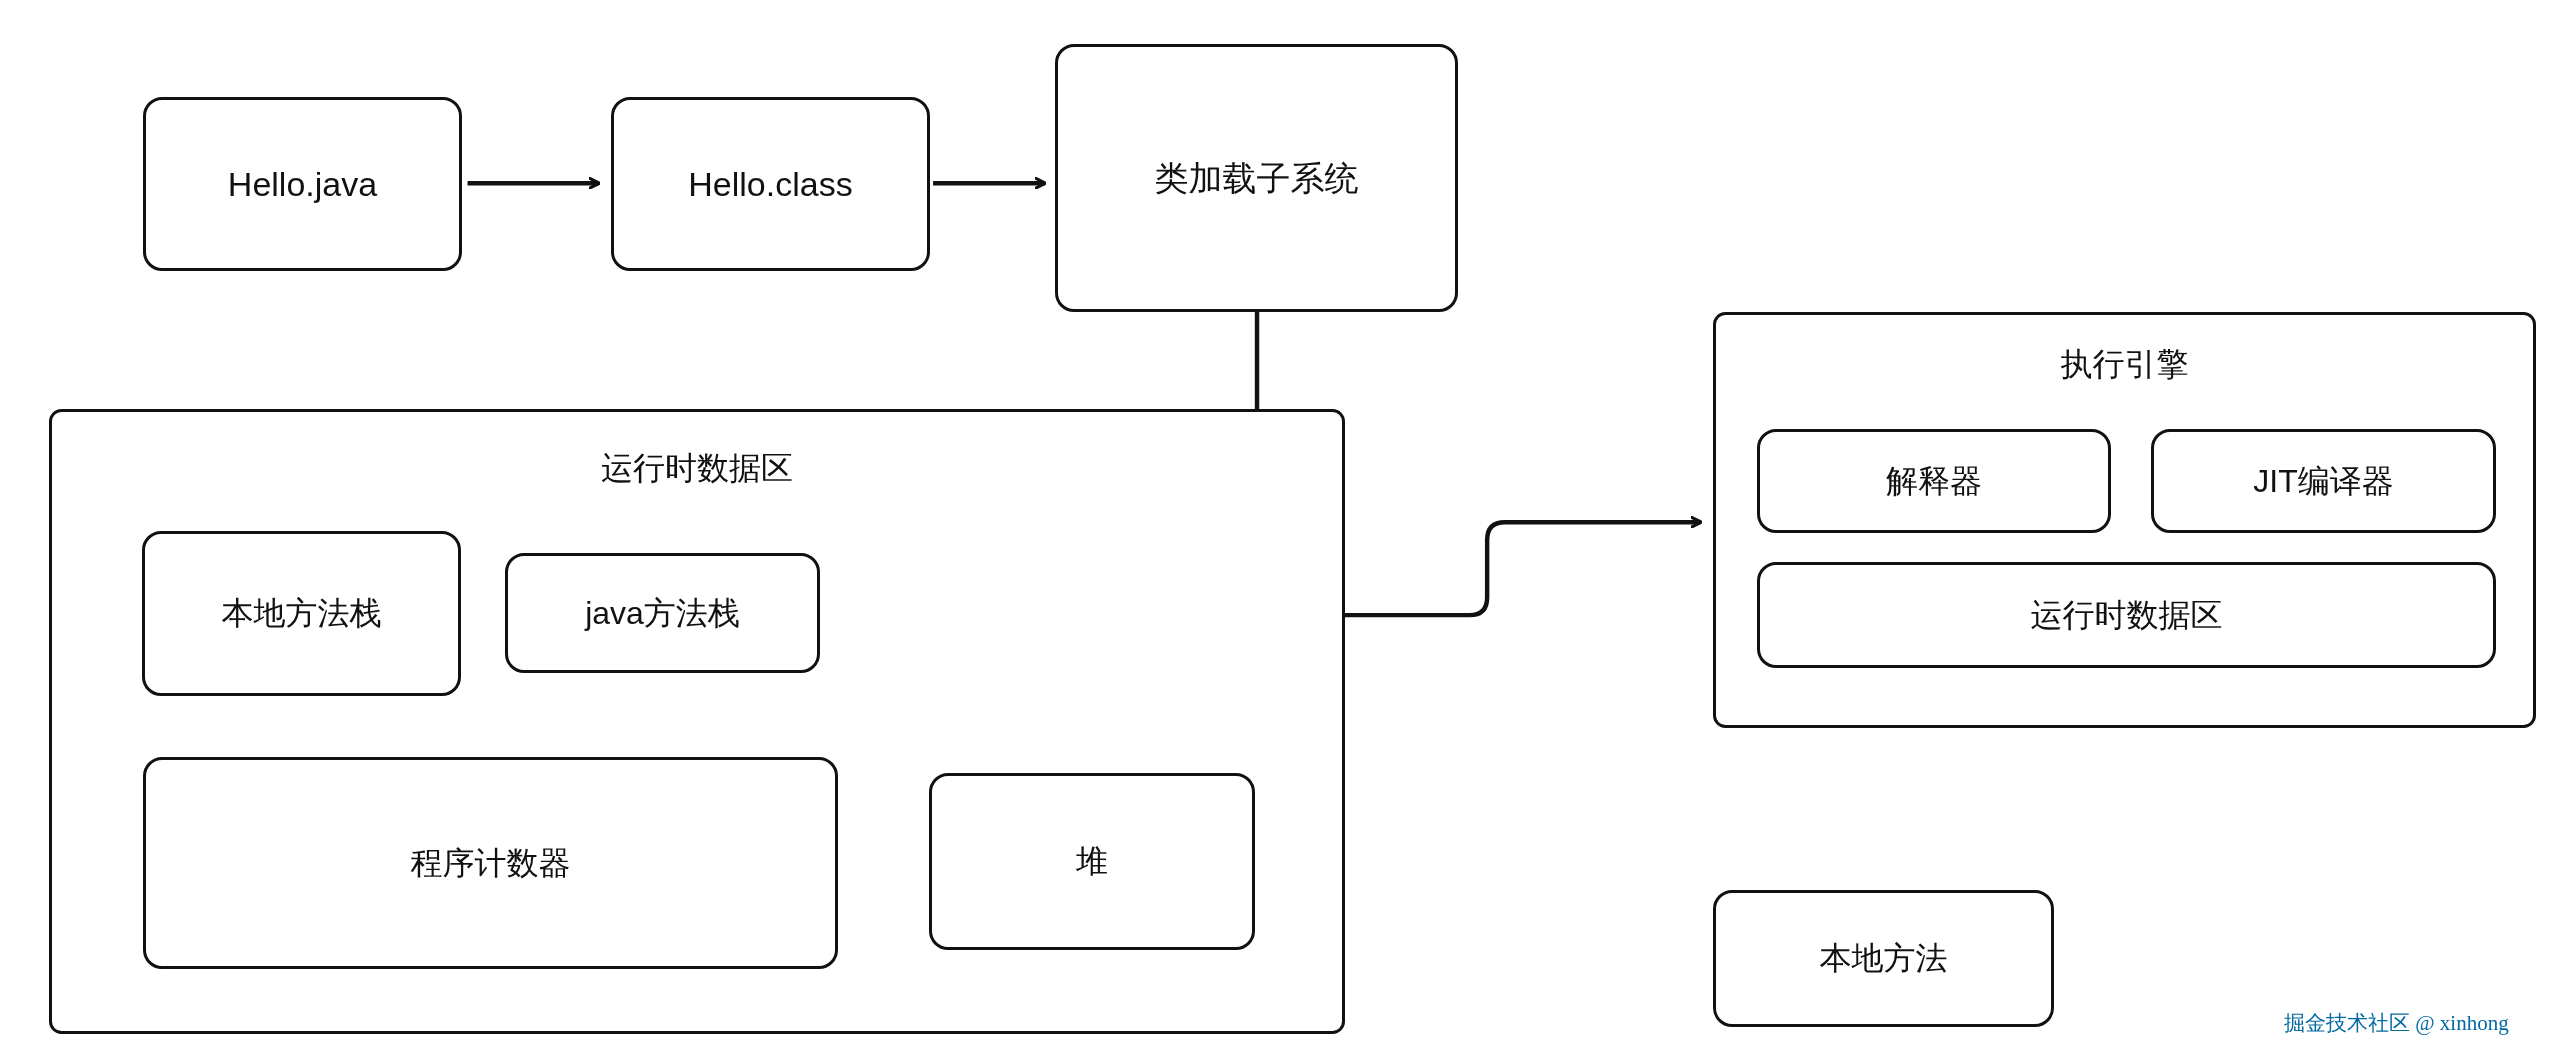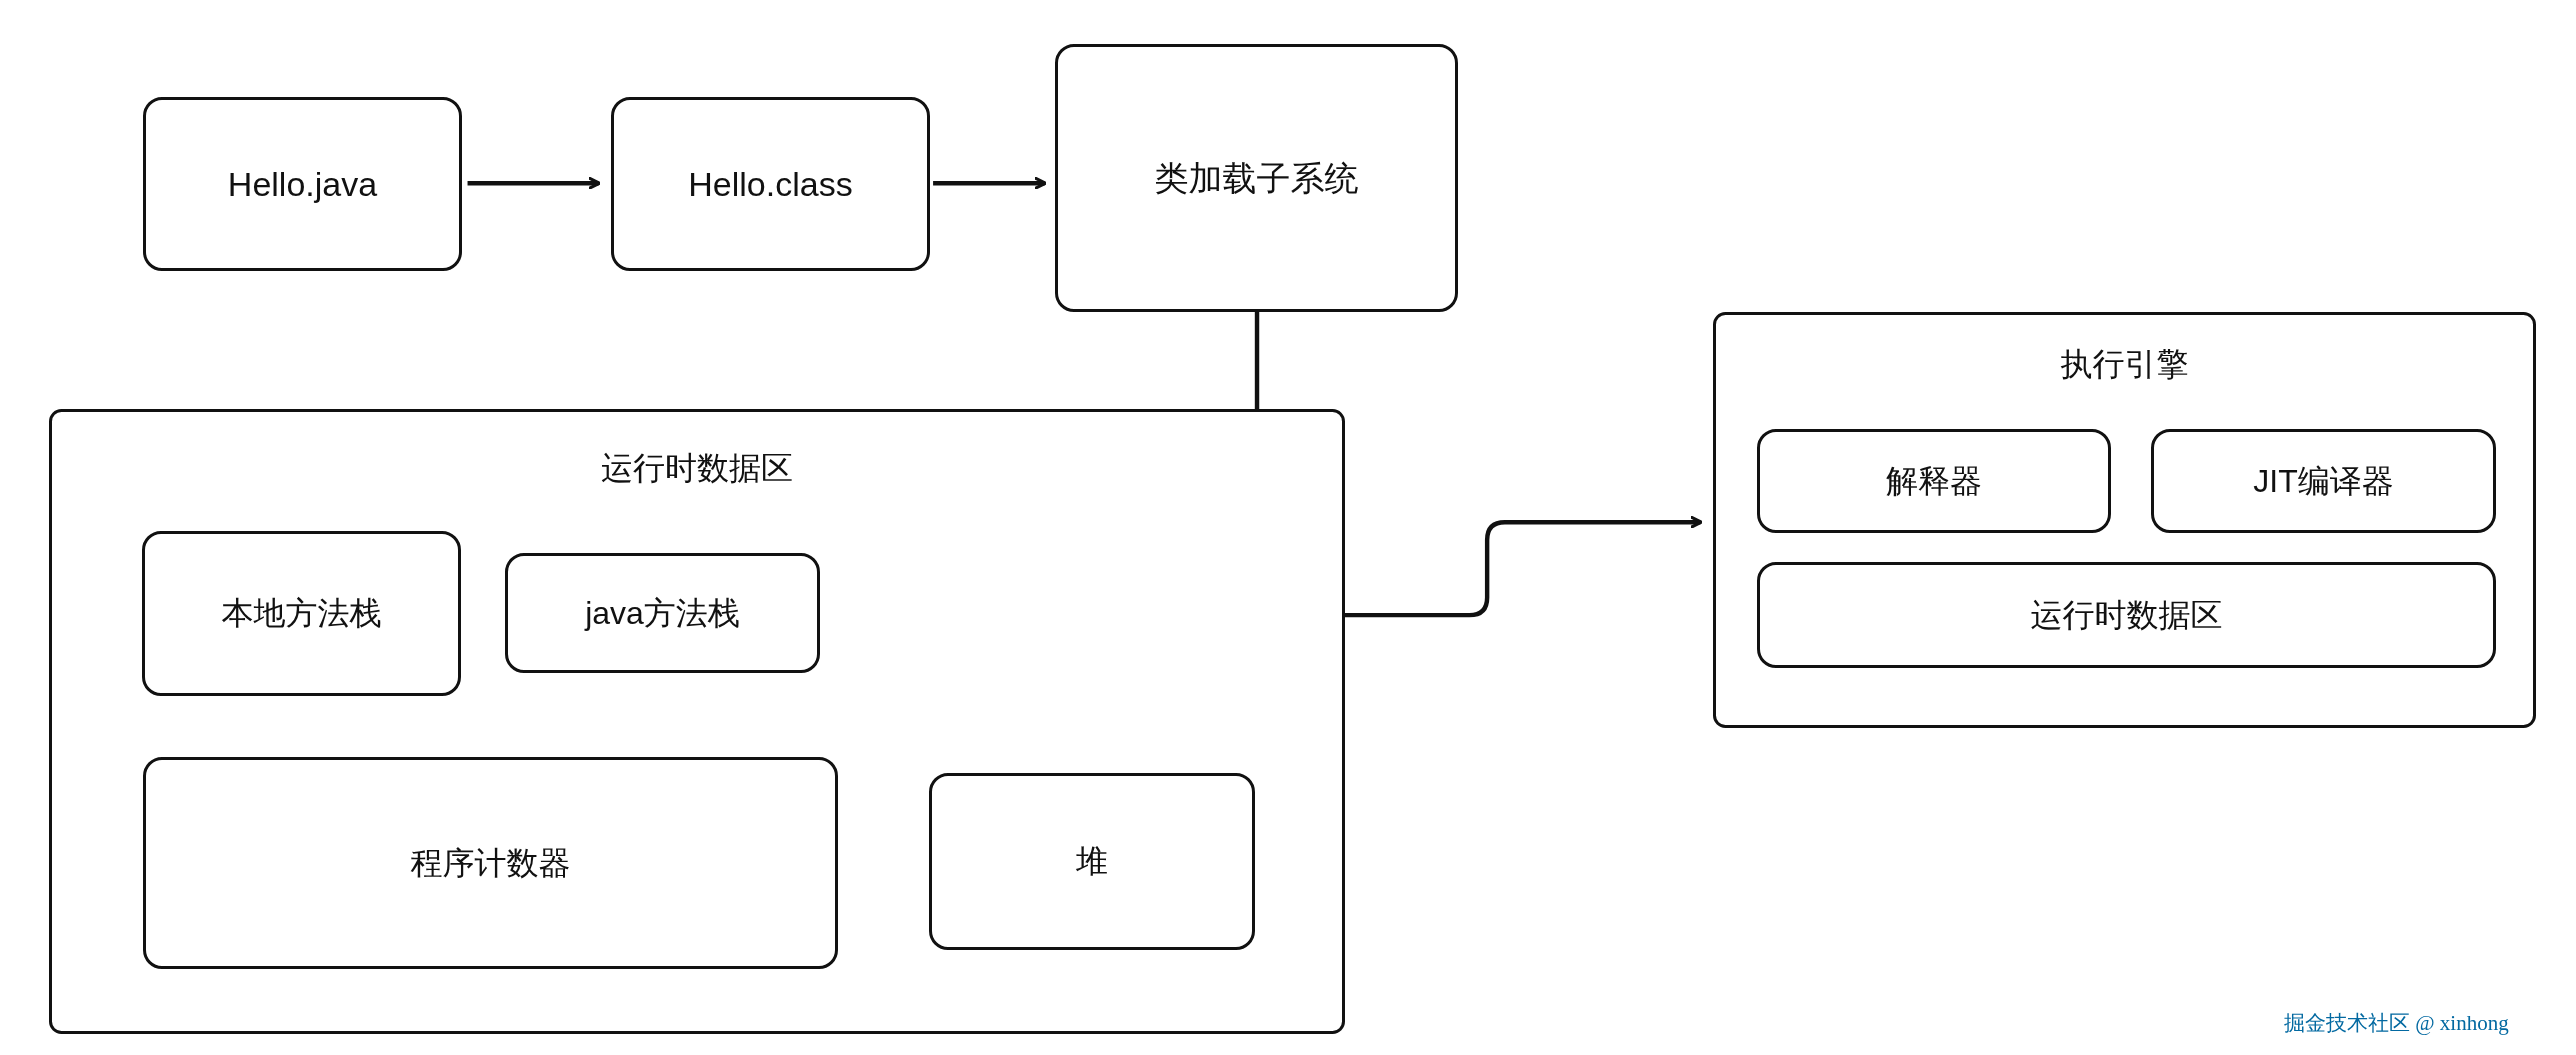--- a/index.html
+++ b/index.html
@@ -95,17 +95,20 @@
   </div>
 
   <div class="node fs-36" style="left:2151px;top:429px;width:345px;height:104px;">
     <span class="node-label">JIT编译器</span>
   </div>
 
   <div class="node fs-36" style="left:1757px;top:562px;width:739px;height:106px;">
     <span class="node-label">运行时数据区</span>
   </div>
 
+  <div class="node fs-36" style="left:1713px;top:890px;width:341px;height:137px;">
+    <span class="node-label">本地方法</span>
+  </div>
 
   <div class="watermark" style="left:2284px;top:1009px;">掘金技术社区 @ xinhong</div>
 
 </div>
 
 
 </body></html>

